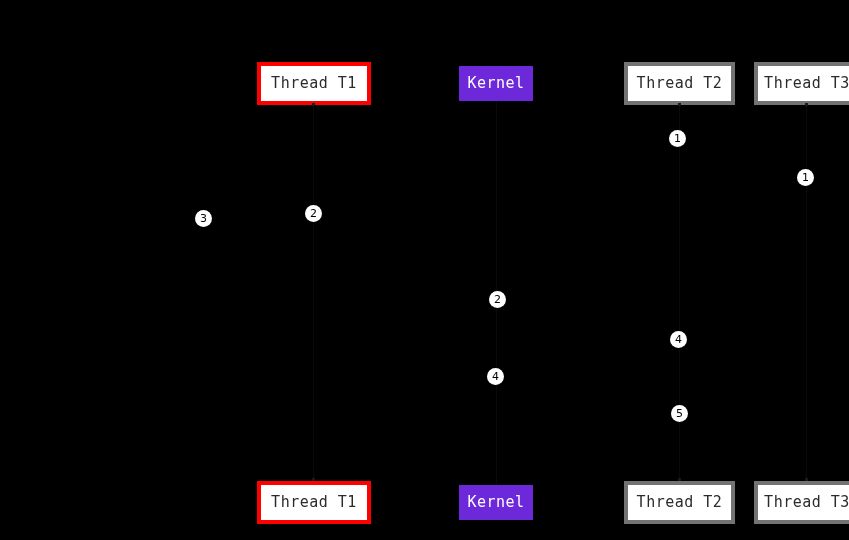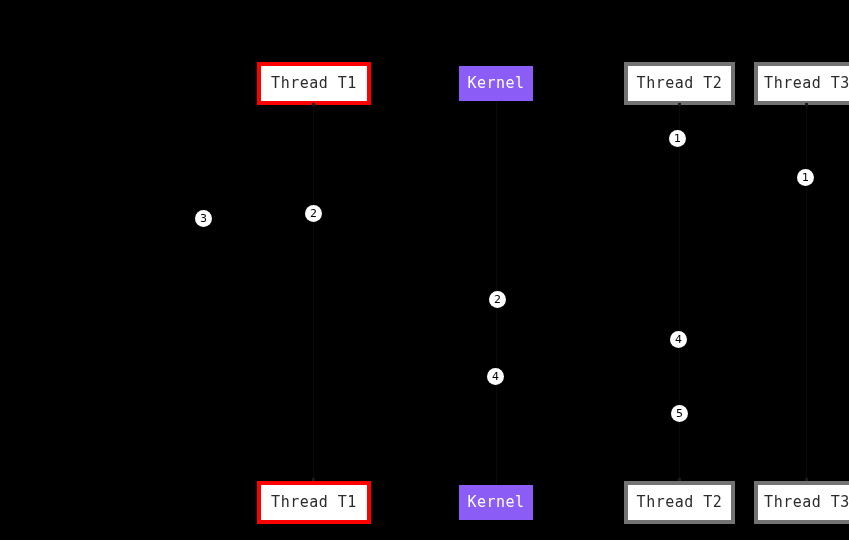--- a/index.html
+++ b/index.html
@@ -36,21 +36,21 @@
     background: #FFFFFF;
     color: #2b2b2b;
   }
   .participant.border-red {
     border: 4px solid #FF0000;
   }
   .participant.border-blue {
     border: 4px solid #737373;
   }
   .participant.actor-kernel {
-    background: #8b5cf6;
+    background: #6d28d9;
     color: #FFFFFF;
     border: 0 solid #0000FF;
     align-items: center;
   }
 
   
   .lifeline {
     position: absolute;
     width: 1px;
     background: #0a0a0a;

